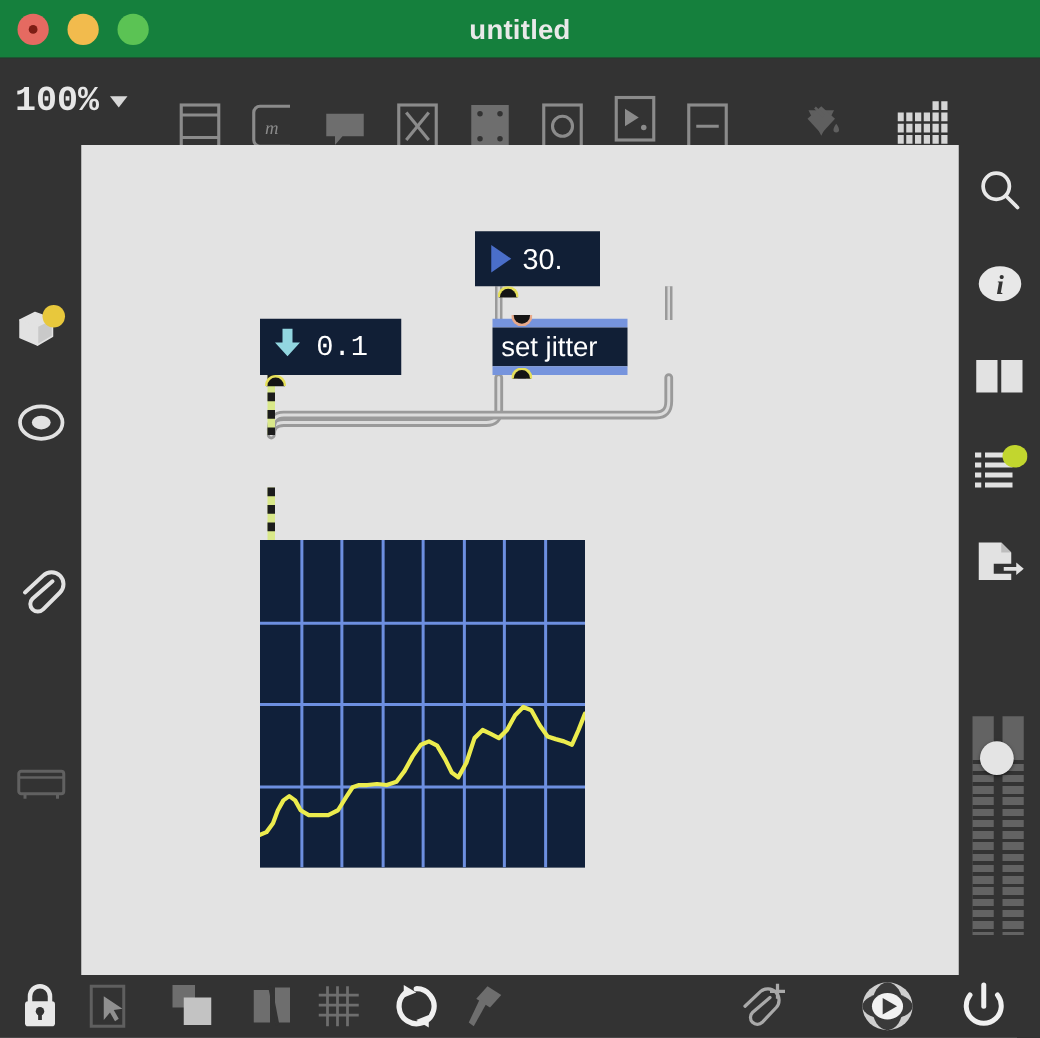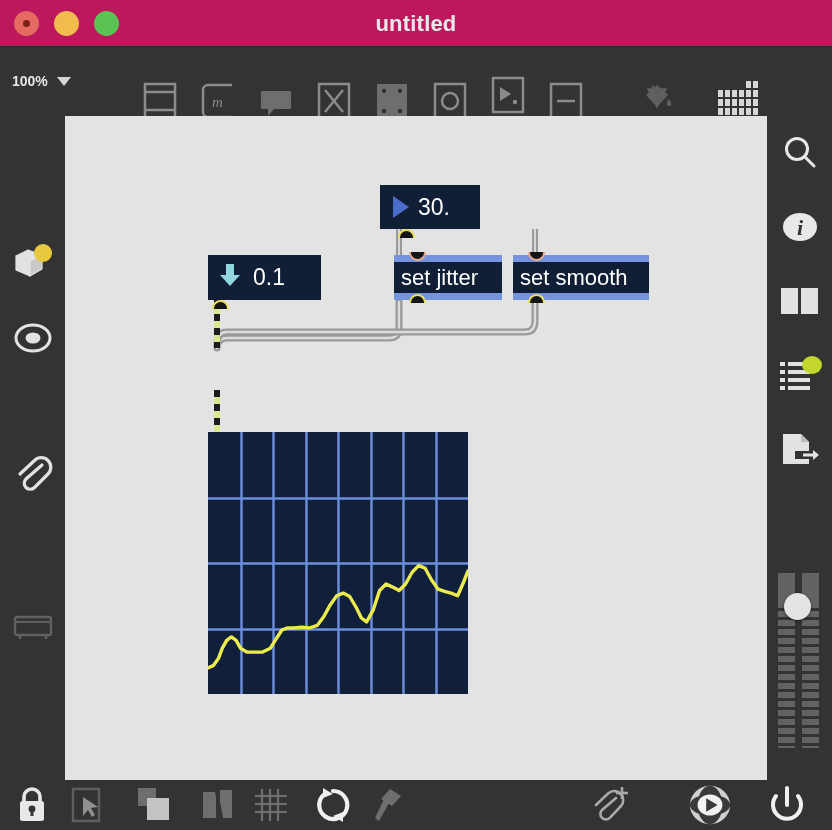--- a/index.html
+++ b/index.html
@@ -11,21 +11,21 @@
   }
   #app {
     position: relative;
     width: 832px; height: 830px;
     background: #333333;
   }
 
   
   #titlebar {
     position: absolute; left: 0; top: 0; width: 832px; height: 47px;
-    background: #be185d;
+    background: #15803d;
     border-bottom: 1px solid #2b2b2b;
   }
   .traffic {
     position: absolute; top: 11px;
     width: 25px; height: 25px; border-radius: 50%;
   }
   #tl-close { left: 14px; background: #e56a61; }
   #tl-close::after {
     content: ""; position: absolute; left: 9px; top: 9px;
     width: 7px; height: 7px; border-radius: 50%; background: #7d1d15;
@@ -42,21 +42,21 @@
   
   #toolbar {
     position: absolute; left: 0; top: 47px; width: 832px; height: 69px;
     background: #333333;
   }
   #zoom-control {
     position: absolute; left: 12px; top: 14px;
     height: 40px; display: flex; align-items: center; gap: 9px;
     cursor: pointer;
   }
-  #zoom-level { color: #e7e7e7; font-size: 14px; font-weight: bold; }
+  #zoom-level { color: #e7e7e7; font-size: 28px; font-weight: bold; font-family: Liberation Mono, monospace; }
   .caret-down {
     width: 0; height: 0;
     border-left: 7px solid transparent;
     border-right: 7px solid transparent;
     border-top: 9px solid #d8d8d8;
   }
   .tbtn {
     position: absolute; top: 54px;
     width: 48px; height: 48px;
     transform: translateY(-50%);
@@ -486,50 +486,41 @@
     <div class="maxobj" style="left:315px; top:69px; width:100px; height:44px;">
       <div class="box-body numbox" style="top:0; height:44px; padding-left:13px;">
         <span class="tri-blue"></span>
         <span>30.</span>
       </div>
       <div class="port port-out" style="left:18px; top:44px;"></div>
     </div>
 
 
     <div class="maxobj" style="left:143px; top:139px; width:113px; height:45px;">
-      <div class="box-body numbox" style="top:0; height:45px; padding-left:11px;">
+      <div class="box-body numbox" style="top:0; height:45px; padding-left:11px;font-family:Liberation Mono, monospace;">
         <span class="arrow-down-cyan">
           <svg width="22" height="26" viewBox="0 0 22 26">
             <path d="M7 2 H15 V13 H21 L11 24 L1 13 H7 Z" fill="#92d6e0"></path>
           </svg>
         </span>
         <span>0.1</span>
       </div>
       <div class="port port-out" style="left:4px; top:45px;"></div>
     </div>
 
     <div class="maxobj" style="left:329px; top:139px; width:108px; height:45px;">
       <div class="selbar" style="top:0;"></div>
       <div class="box-body" style="top:7px; height:31px; padding-left:7px; font-size:22px;">
         <span>set jitter</span>
       </div>
       <div class="selbar" style="top:38px;"></div>
       <div class="port port-in" style="left:15px; top:-3px;"></div>
       <div class="port port-out" style="left:15px; top:39px;"></div>
     </div>
 
-    <div class="maxobj" style="left:448px; top:139px; width:136px; height:45px;">
-      <div class="selbar" style="top:0;"></div>
-      <div class="box-body" style="top:7px; height:31px; padding-left:7px; font-size:22px;">
-        <span>set smooth</span>
-      </div>
-      <div class="selbar" style="top:38px;"></div>
-      <div class="port port-in" style="left:15px; top:-3px;"></div>
-      <div class="port port-out" style="left:15px; top:39px;"></div>
-    </div>
 
 
     <div id="scope" style="left:143px; top:316px; width:260px; height:262px;">
       <svg id="scope-svg" width="260" height="262" viewBox="0 0 260 262">
         <rect x="0" y="0" width="260" height="262" fill="#10203a"></rect>
         <g id="scope-grid" stroke="#6d8fe0" stroke-width="2.4">
             <line x1="33.5" y1="0" x2="33.5" y2="262"></line>
             <line x1="65.5" y1="0" x2="65.5" y2="262"></line>
             <line x1="98.5" y1="0" x2="98.5" y2="262"></line>
             <line x1="130.5" y1="0" x2="130.5" y2="262"></line>

